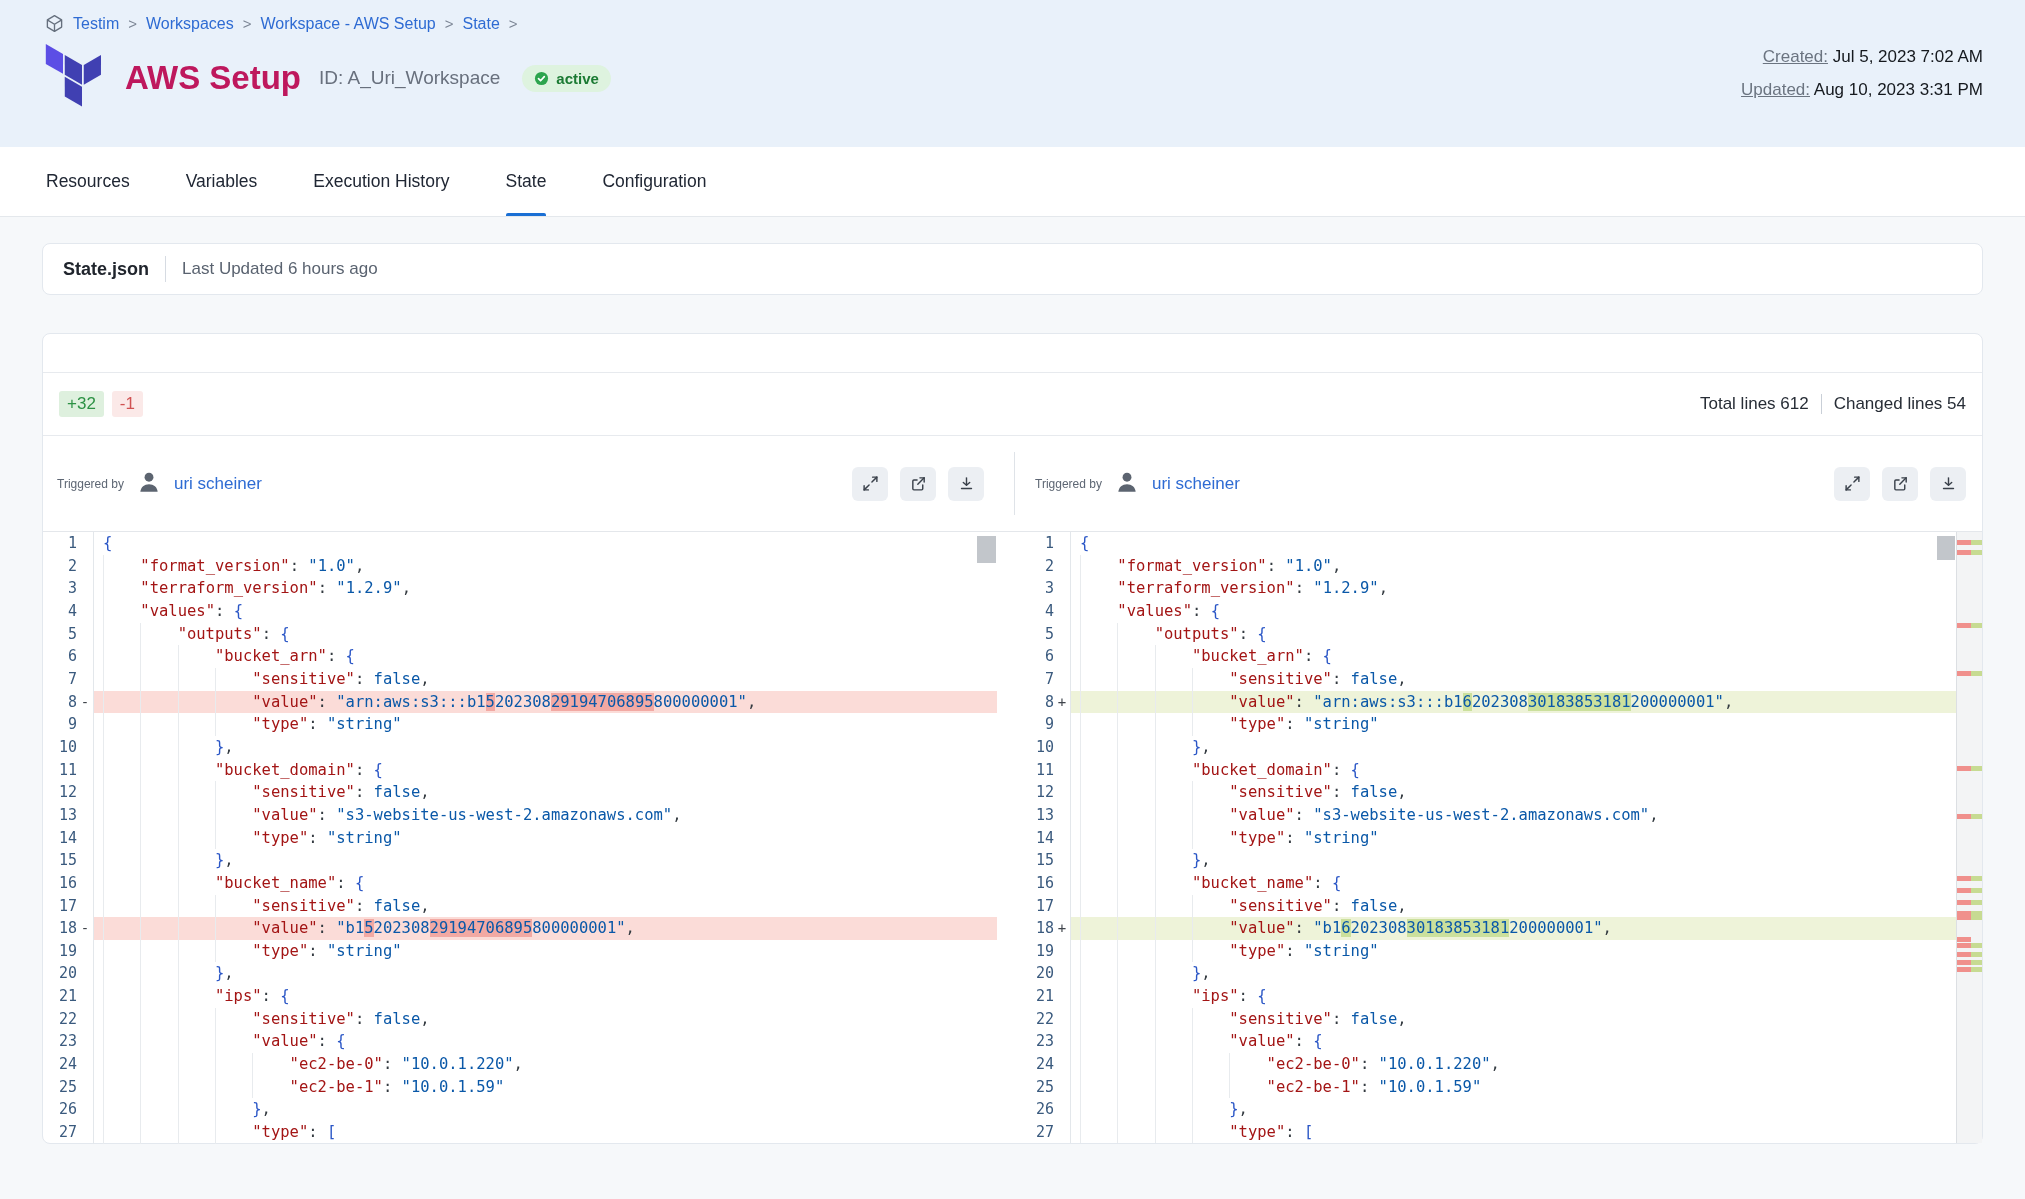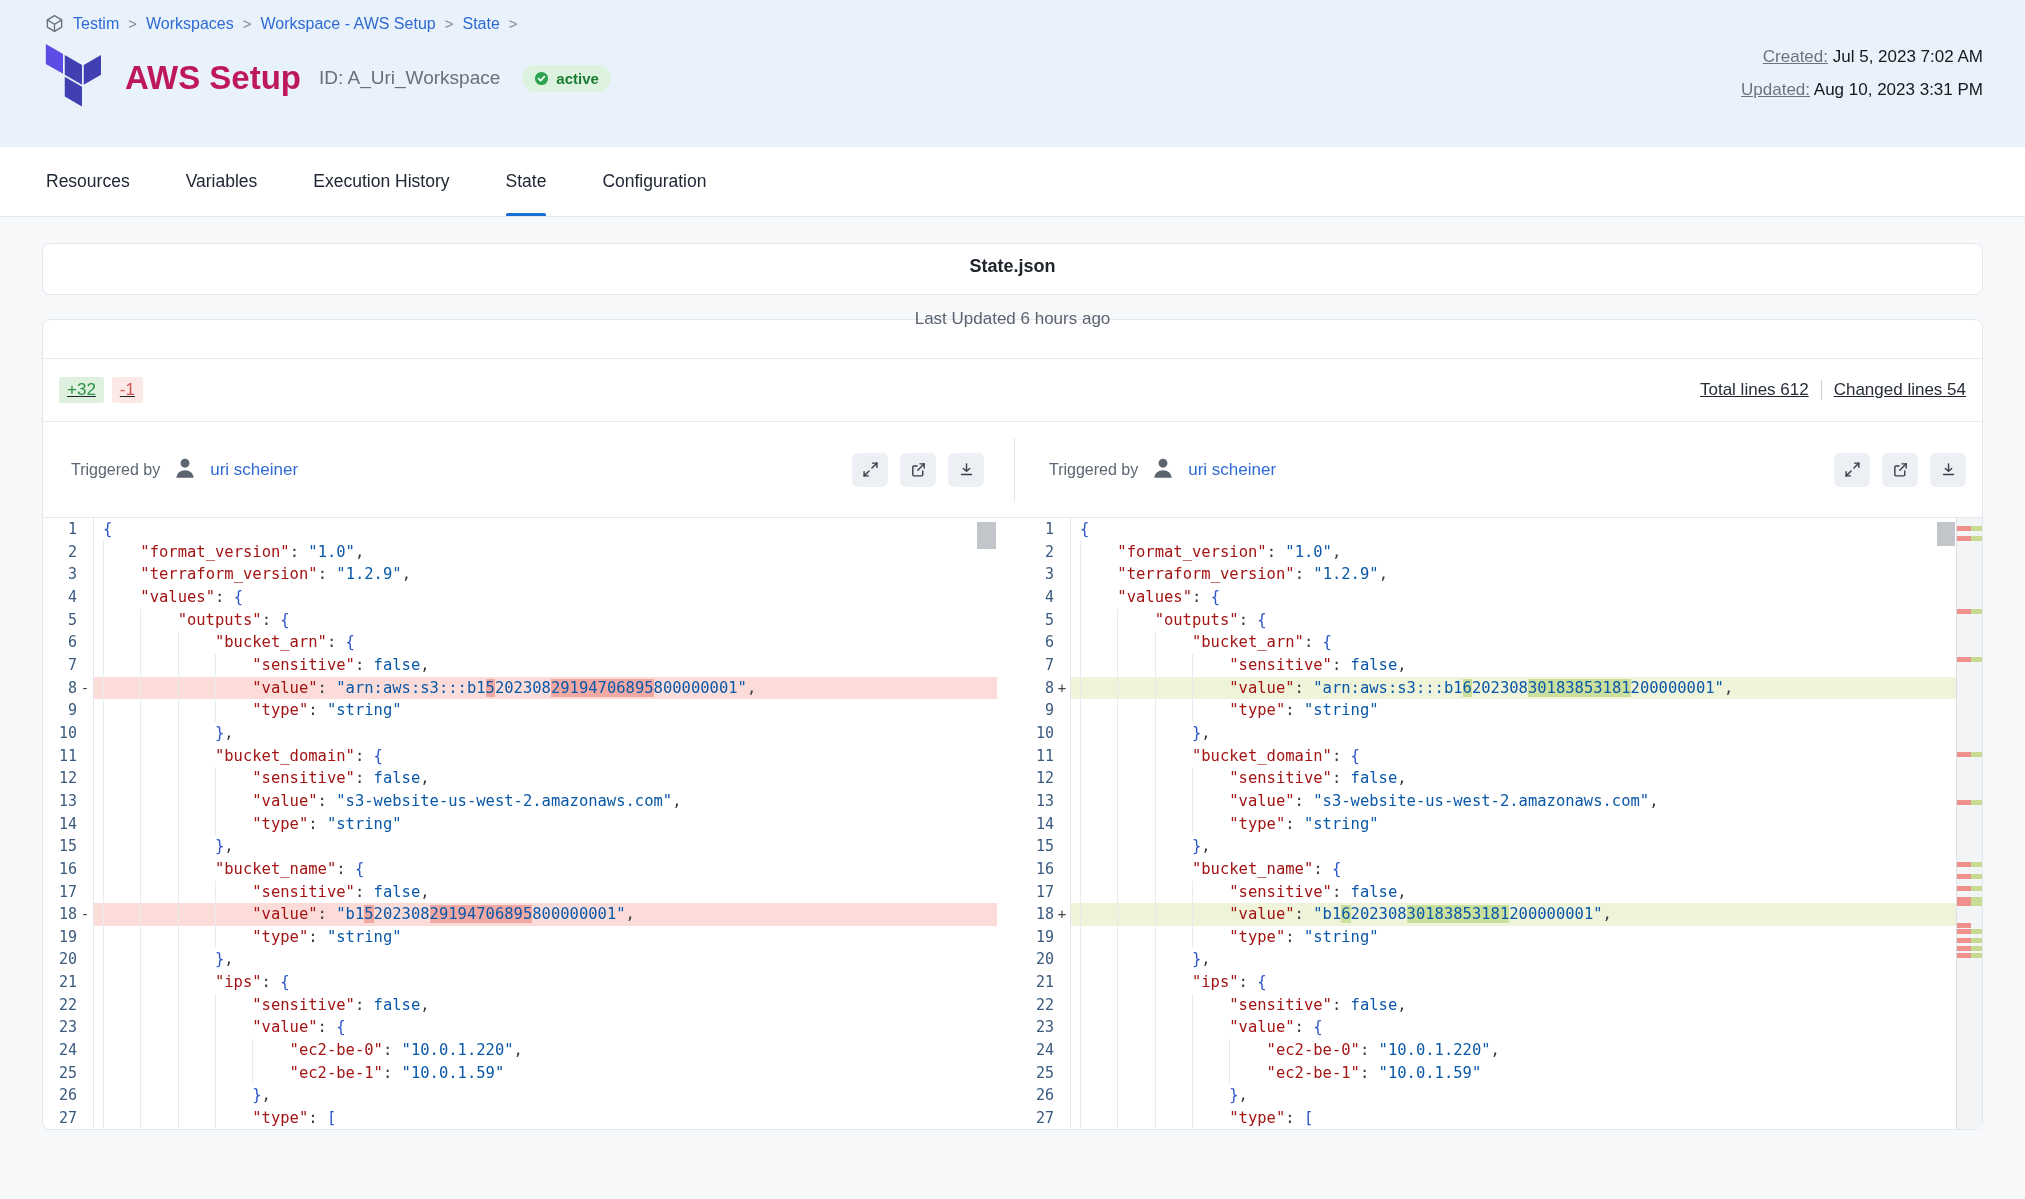--- a/index.html
+++ b/index.html
@@ -25,45 +25,45 @@
   
   .tabs { background:#fff; border-bottom:1px solid #e4e8ec; height:70px; display:flex;
           align-items:stretch; padding-left:46px; gap:56px; }
   .tab { display:flex; align-items:center; font-size:17.5px; color:#202734; position:relative; cursor:pointer; }
   .tab.active::after { content:""; position:absolute; left:0; right:0; bottom:0; height:3px;
           background:#1a6fd4; border-radius:2px 2px 0 0; }
 
   
   main { padding:26px 42px 0; }
   .card { background:#fff; border:1px solid #e3e8ee; border-radius:8px; }
-  .file-card { height:52px; display:flex; align-items:center; padding:12px 20px; gap:16px; margin-bottom:24px;flex-direction:column; }
+  .file-card { height:52px; display:flex; align-items:center; padding:12px 20px; gap:16px; margin-bottom:38px; }
   .file-name { font-weight:700; font-size:18px; color:#20252d; }
   .file-sep { width:1px; height:26px; background:#d6dbe2; }
   .file-updated { font-size:17px; color:#5a6370; }
 
   .compare { padding:20px 16px 18px; }
   .compare-title { font-size:18px; font-weight:700; color:#20252d; margin-bottom:16px; }
   .selects { display:flex; gap:40px; }
   .select { flex:1; height:38px; border:1px solid #d2d9e1; border-radius:6px; display:flex;
             align-items:center; justify-content:space-between; padding:0 16px; font-size:16px;
             color:#2a313c; background:#fff; cursor:pointer; }
   .divider { height:1px; background:#e7eaee; }
-  .stats { height:62px; display:flex; align-items:center; padding:0 16px;text-decoration:underline; }
+  .stats { height:62px; display:flex; align-items:center; padding:0 16px; }
   .chip { font-size:17px; padding:3px 8px; border-radius:3px; }
   .chip-add { color:#2c9144; background:#def0de; }
   .chip-del { color:#d05252; background:#fbe9e8; margin-left:8px; }
   .totals { margin-left:auto; display:flex; align-items:center; gap:12px; font-size:17px; color:#272d36; }
   .totals-sep { width:1px; height:20px; background:#c9cfd7; }
 
   .panel-headers { display:flex; height:95px; }
   .ph { display:flex; align-items:center; }
   .ph-left { width:971px; padding:0 30px 0 14px; }
   .ph-right { flex:1; padding:0 16px 0 20px; }
   .vsep { width:1px; background:#dfe3e8; margin:16px 0; }
-  .trig-label { font-size:16px; color:#5d6673;margin-left:14px; }
+  .trig-label { font-size:12px; color:#5d6673; }
   .avatar { margin:0 12px 0 12px; }
   .trig-name { font-size:17px; color:#2e6bd3; cursor:pointer; }
   .hdr-icons { margin-left:auto; display:flex; gap:12px; }
   .icon-btn { width:36px; height:34px; background:#eceff3; border-radius:6px; display:flex;
               align-items:center; justify-content:center; cursor:pointer; }
 
   
   .code-row { border-top:1px solid #e4e7eb; display:flex; height:612px; }
   .editor { position:relative; font-family:"DejaVu Sans Mono", monospace; font-size:15.5px; }
   .editor-left { width:954px; }

